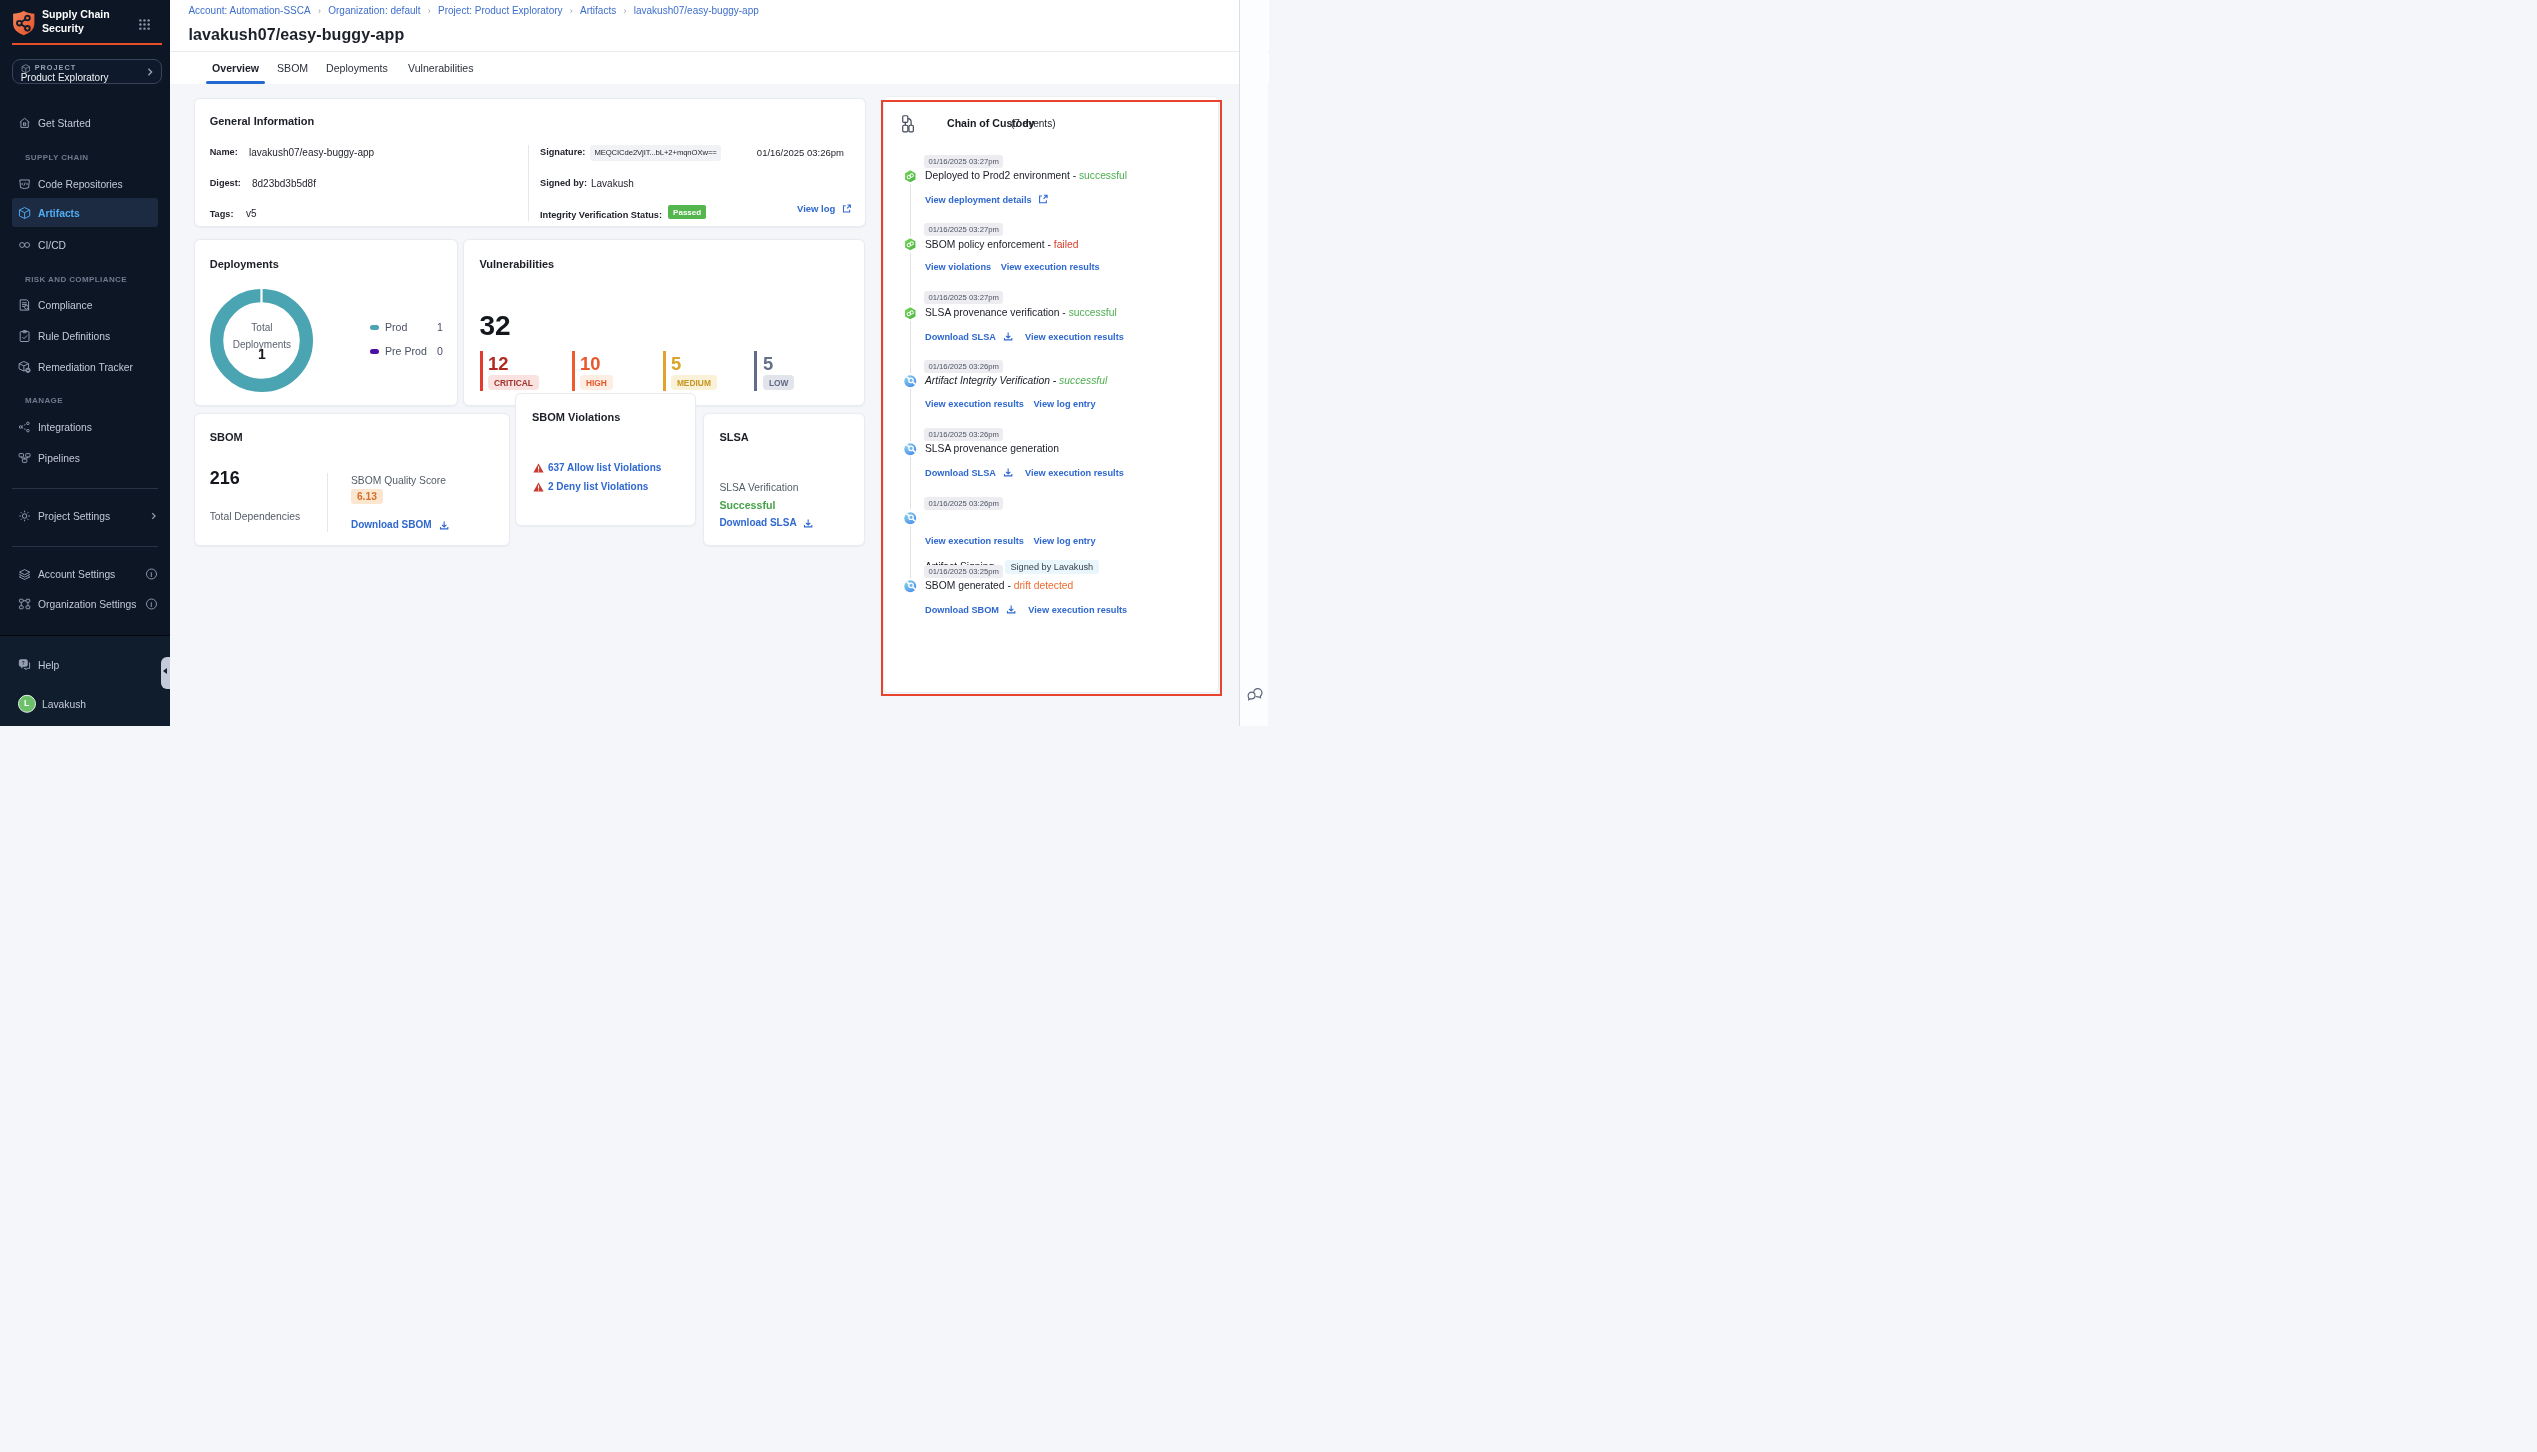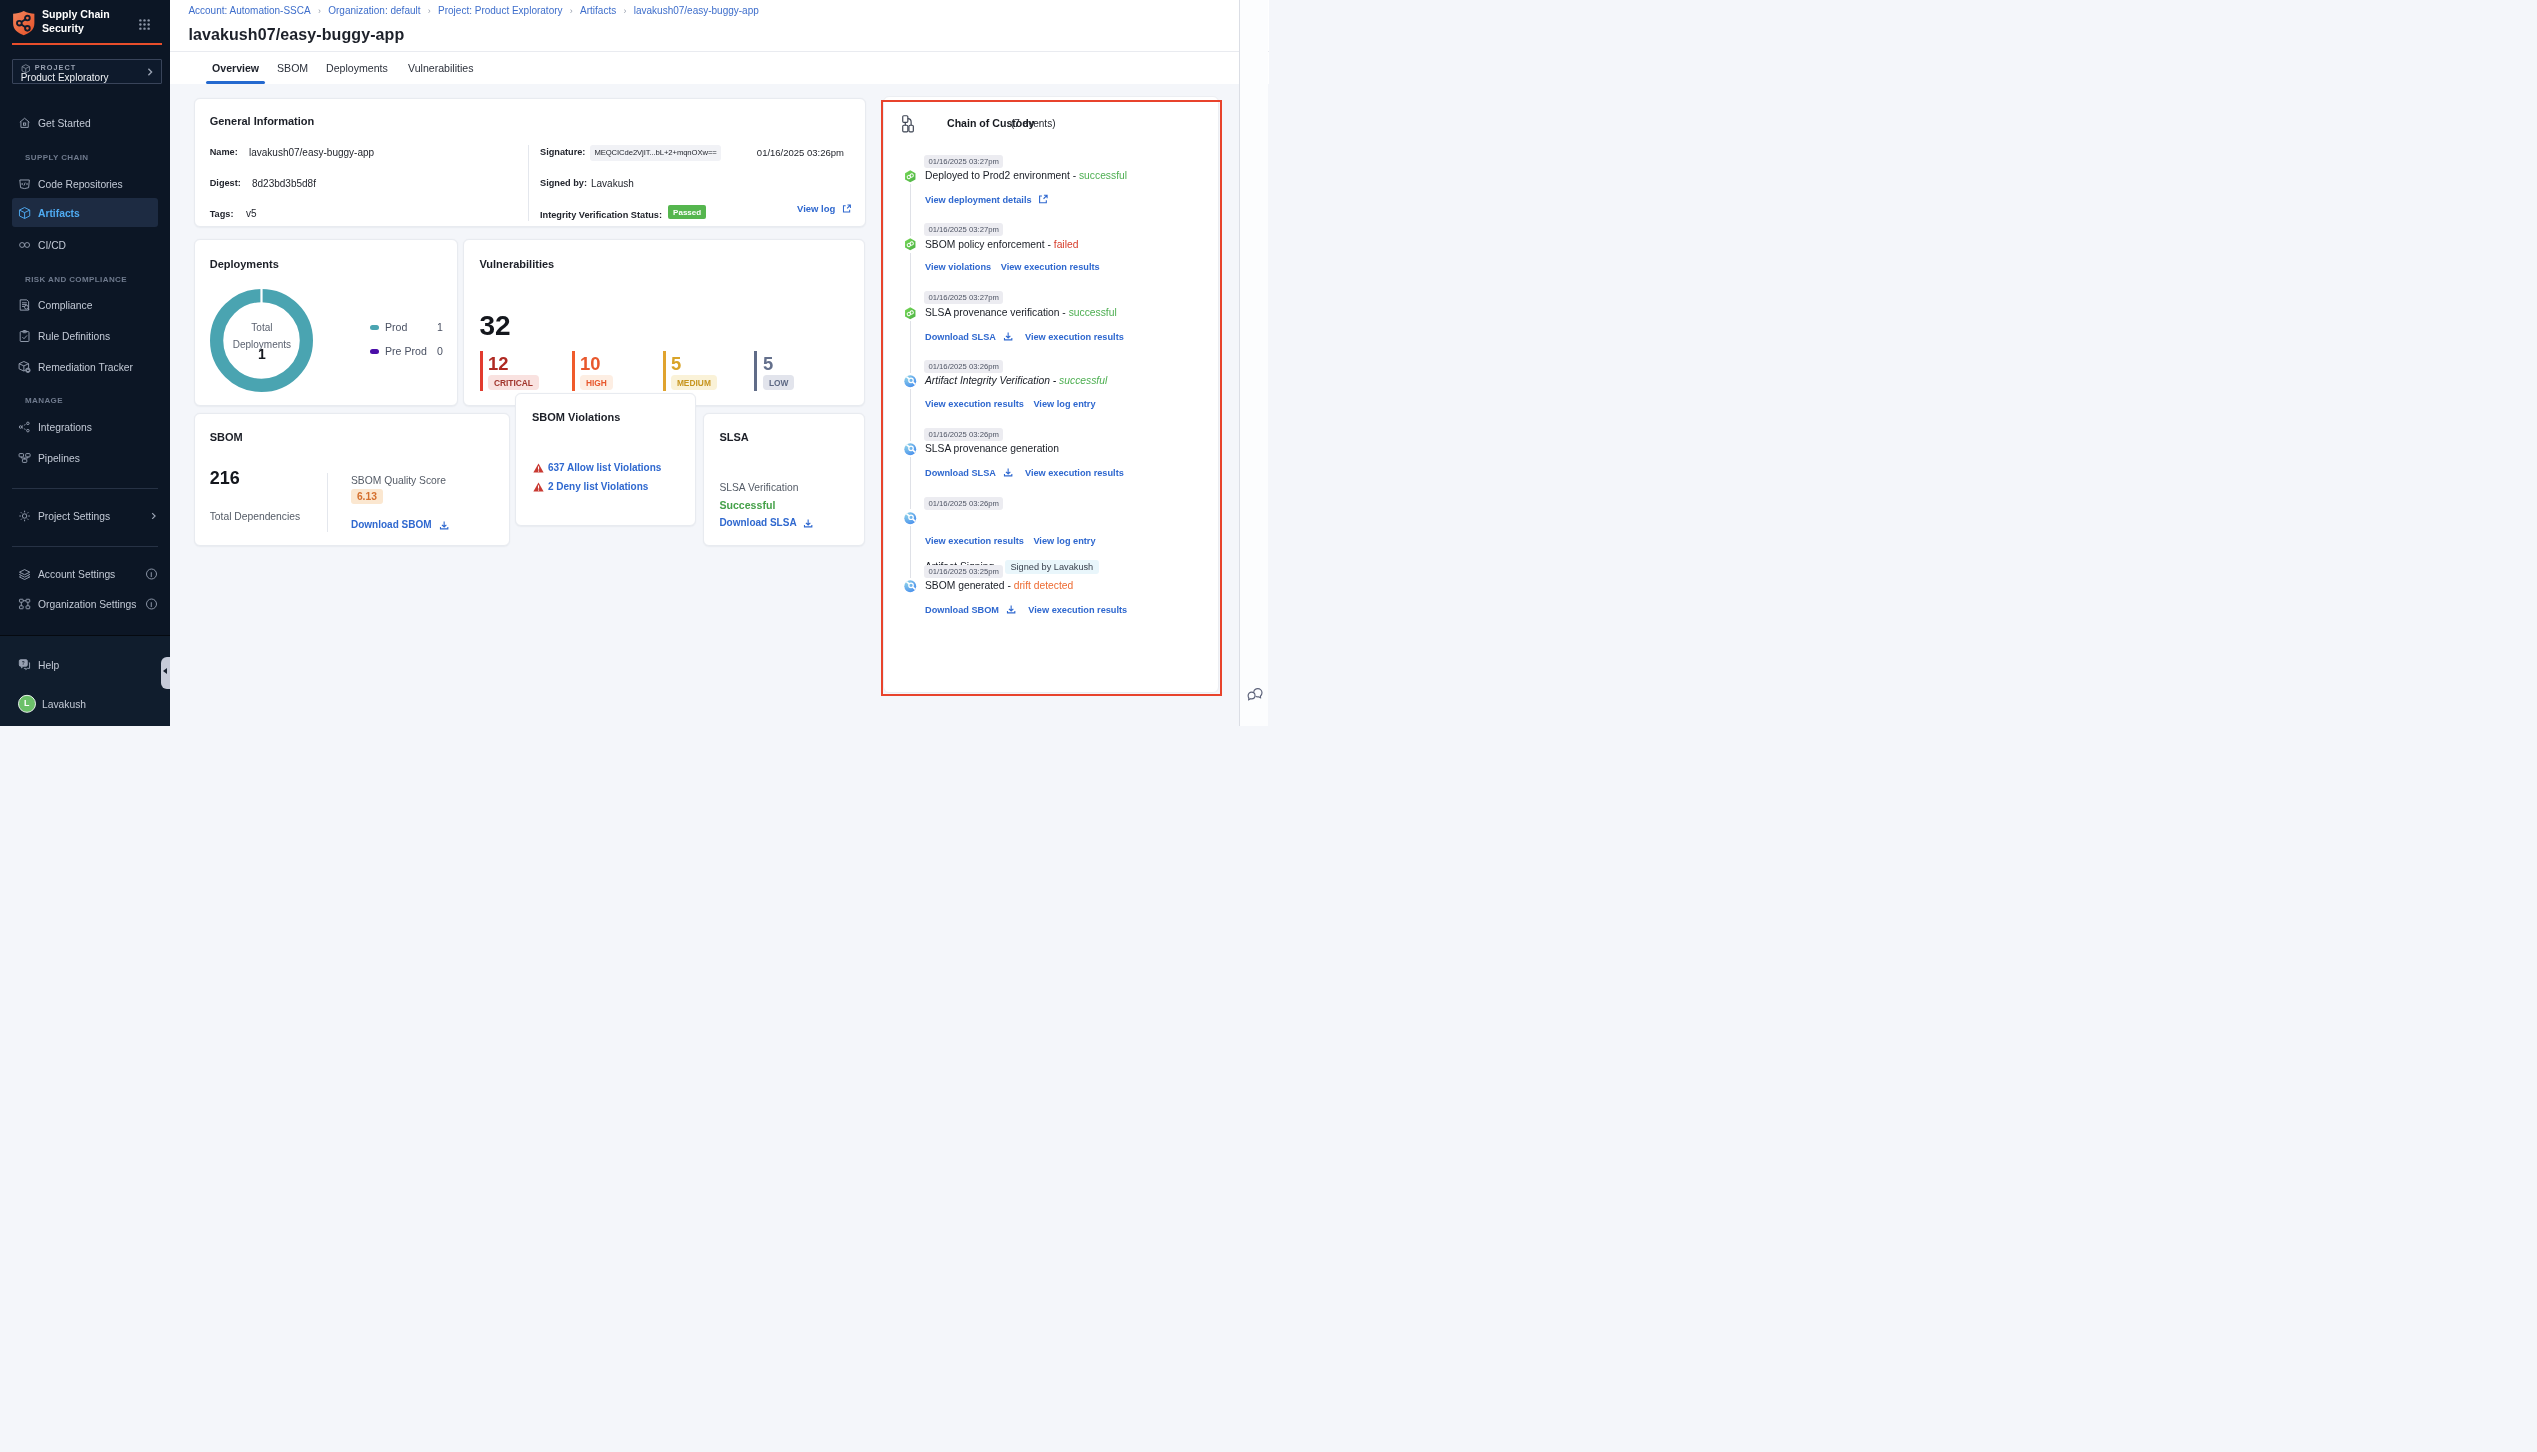--- a/index.html
+++ b/index.html
@@ -72,21 +72,21 @@
       <circle cx="14" cy="2" r="1.8"></circle>
     <circle cx="2" cy="8" r="1.8"></circle>
       <circle cx="8" cy="8" r="1.8"></circle>
       <circle cx="14" cy="8" r="1.8"></circle>
     <circle cx="2" cy="14" r="1.8"></circle>
       <circle cx="8" cy="14" r="1.8"></circle>
       <circle cx="14" cy="14" r="1.8"></circle>
   </svg>
   <div class="abs" style="left:11.7px;top:43px;width:150px;height:1.8px;background:#e94e2b;"></div>
 
-  <div class="abs" style="left:11.7px;top:59px;width:150px;height:25px;border:0.7px solid #39445a;border-radius:1px;background:#0e1a2c;">
+  <div class="abs" style="left:11.7px;top:59px;width:150px;height:25px;border:0.7px solid #39445a;border-radius:8px;background:#0e1a2c;">
     <svg class="abs" style="left:8px;top:3.7px" width="9.5" height="9.5" viewBox="0 0 14 14" fill="none" stroke="#8d96a7" stroke-width="1.1">
       <path d="M7 1 L12.5 3.8 L12.5 10.2 L7 13 L1.5 10.2 L1.5 3.8 Z M1.5 3.8 L7 6.6 L12.5 3.8 M7 6.6 L7 13"></path>
     </svg>
     <div class="abs" style="left:22px;top:3.3px;font-size:7.3px;font-weight:700;letter-spacing:1px;color:#99a2b2;">PROJECT</div>
     <div class="abs" style="left:8px;top:11.7px;font-size:10px;color:#eef1f5;">Product Exploratory</div>
     <svg class="abs" style="right:6.6px;top:8px" width="8" height="8" viewBox="0 0 10 10" fill="none" stroke="#9aa3b3" stroke-width="1.7">
         <path d="M3 1 L7 5 L3 9"></path>
       </svg>
   </div>
 

